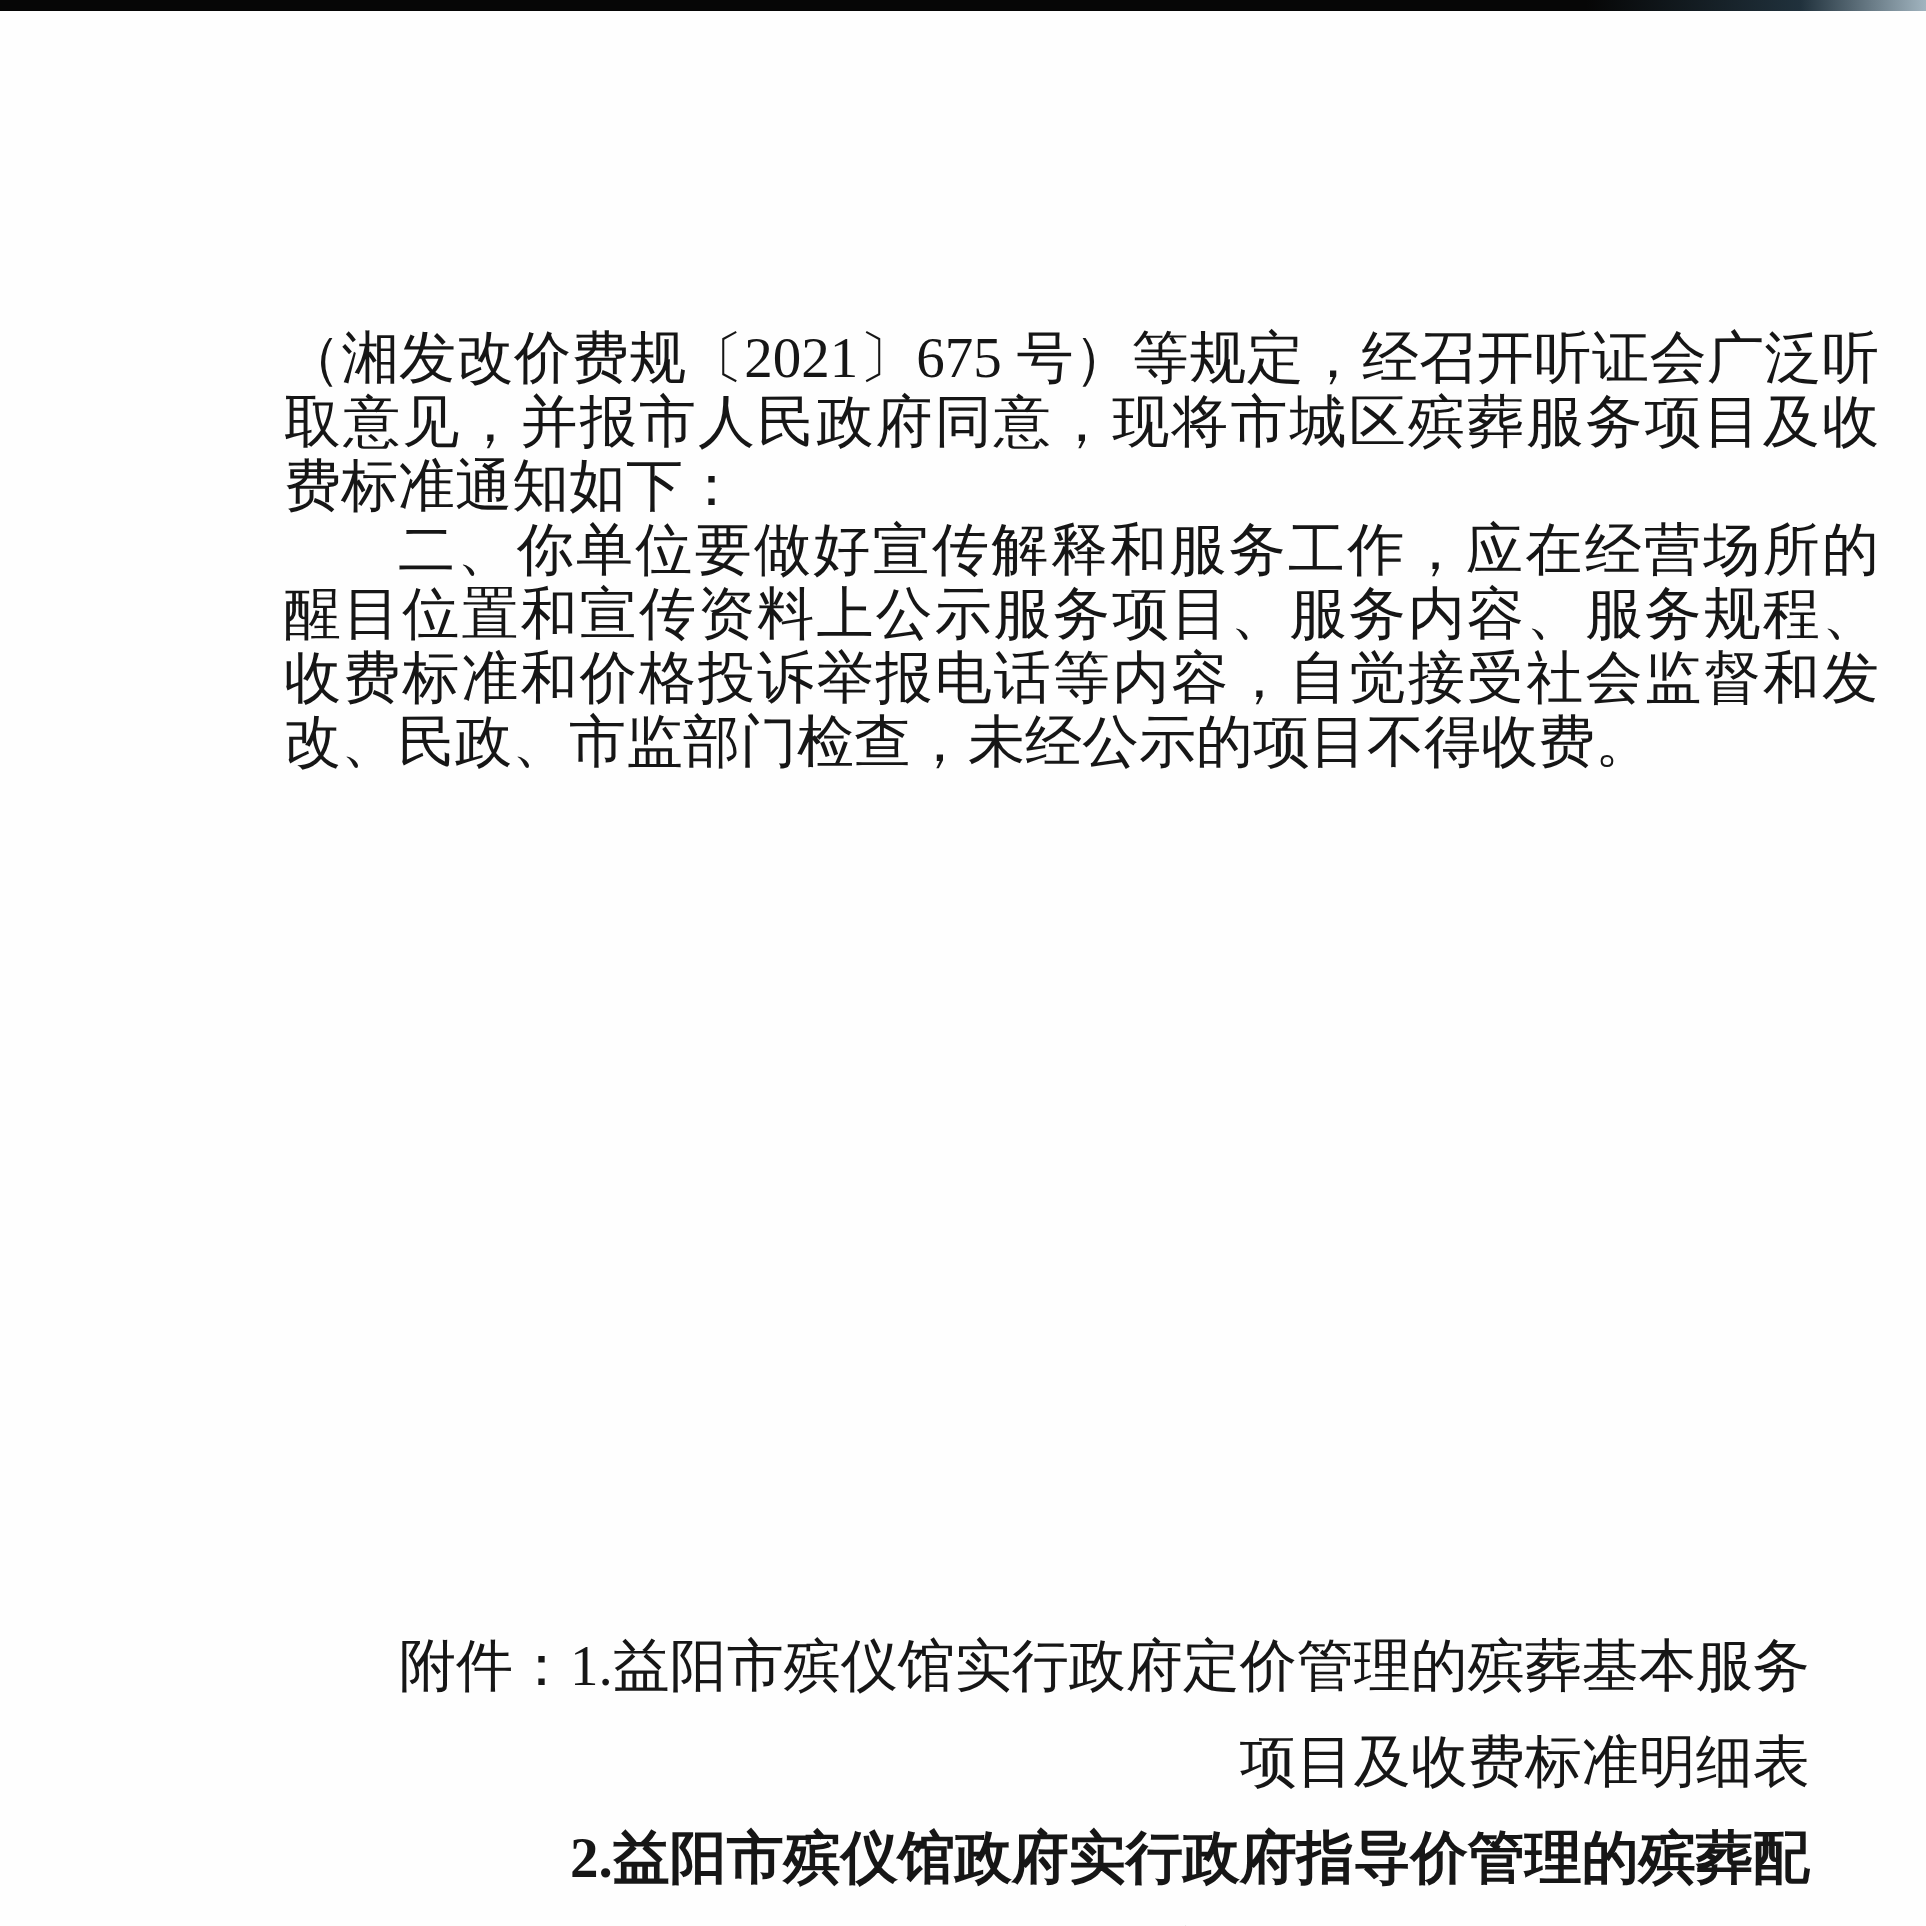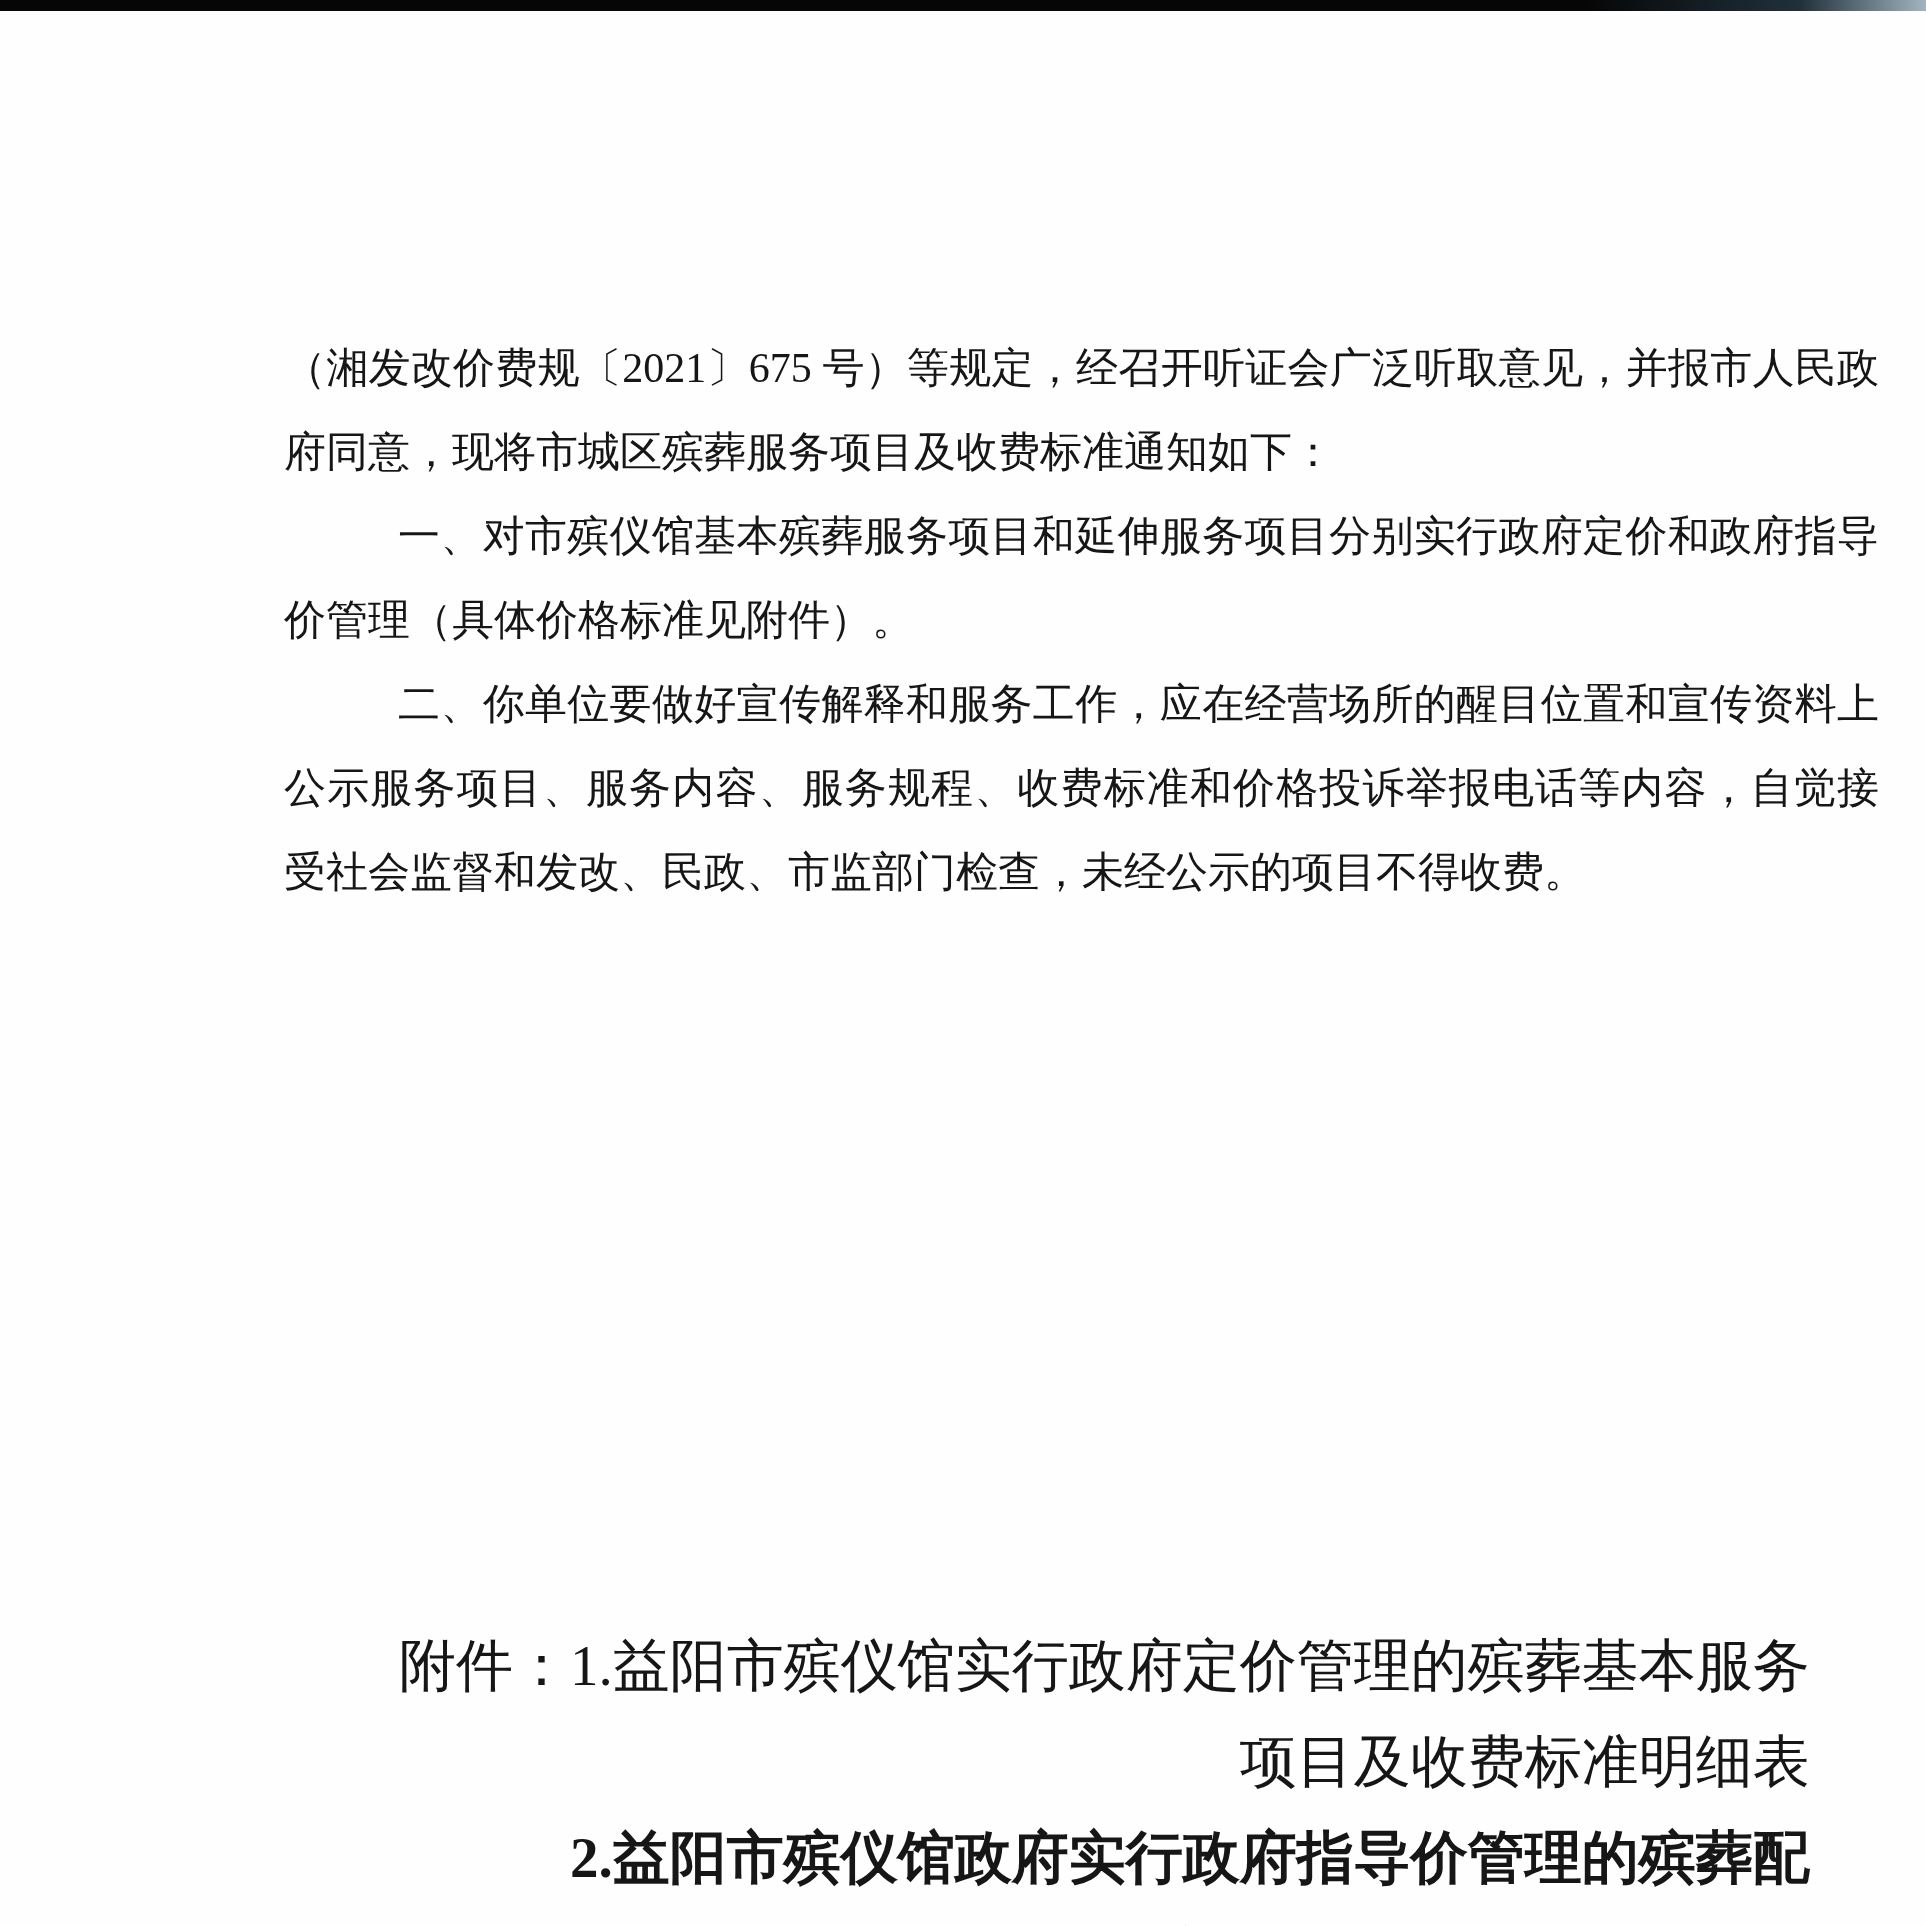--- a/index.html
+++ b/index.html
@@ -12,21 +12,21 @@
     color:#161616;
   }
   
   .scan-bar{
     position:absolute;left:0;top:0;width:2143px;height:10.8px;
     background:linear-gradient(90deg,#060606 0%,#060606 74%,#20313c 84%,rgba(130,165,185,.55) 91%,rgba(255,255,255,0) 96%);
   }
   
   .body-text{
     position:absolute;left:284px;top:326px;width:1595px;
-    font-size:42px;line-height:84px;
+    font-size:57px;line-height:64px;
     text-align:justify;
   }
   .body-text p{margin:0;padding:0;}
   .body-text p.indent{text-indent:114px;}
   
   .attach{
     position:absolute;left:399px;top:1618px;
     font-size:57px;line-height:96px;
   }
   .attach .attach-line{white-space:nowrap;}
@@ -62,21 +62,20 @@
       <textPath href="#t2" startOffset="40">益阳市民政局</textPath>
     </text>
     <text class="seal-num-text" font-size="90" letter-spacing="34">
       <textPath href="#n2" startOffset="15">4309C0000902</textPath>
     </text>
     <polygon fill="#d6281c" points="0,-175 42.3,-58.3 166.4,-54.1 68.5,22.2 102.9,141.6 0,72 -102.9,141.6 -68.5,22.2 -166.4,-54.1 -42.3,-58.3" transform="translate(600,640) scale(1.25)"></polygon>
   </svg>
 
   <div class="body-text">
     <p>（湘发改价费规〔2021〕675 号）等规定，经召开听证会广泛听取意见，并报市人民政府同意，现将市城区殡葬服务项目及收费标准通知如下：</p>
-    <p class="indent">一、对市殡仪馆基本殡葬服务项目和延伸服务项目分别实行政府定价和政府指导价管理（具体价格标准见附件）。</p>
     <p class="indent">二、你单位要做好宣传解释和服务工作，应在经营场所的醒目位置和宣传资料上公示服务项目、服务内容、服务规程、收费标准和价格投诉举报电话等内容，自觉接受社会监督和发改、民政、市监部门检查，未经公示的项目不得收费。</p>
   </div>
 
   <div class="attach">
     <div class="attach-line al-0">
       <span>附件：</span><span>1.益阳市殡仪馆实行政府定价管理的殡葬基本服务</span>
     </div>
     <div class="attach-line al-1">项目及收费标准明细表</div>
     <div class="attach-line al-2">2.益阳市殡仪馆政府实行政府指导价管理的殡葬配</div>
     <div class="attach-line al-3">套服务项目及收费标准明细表</div>

